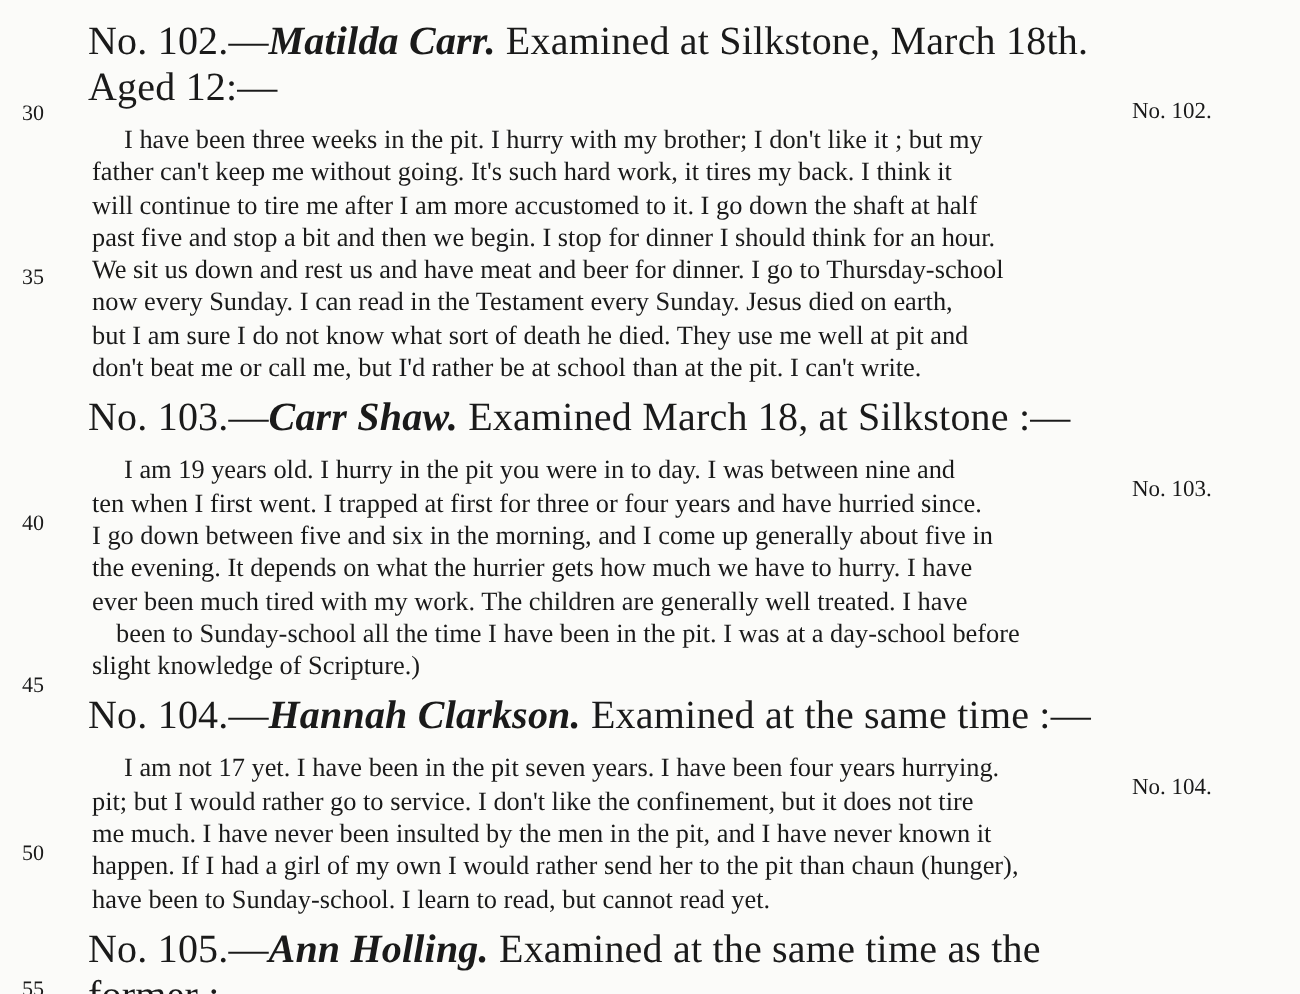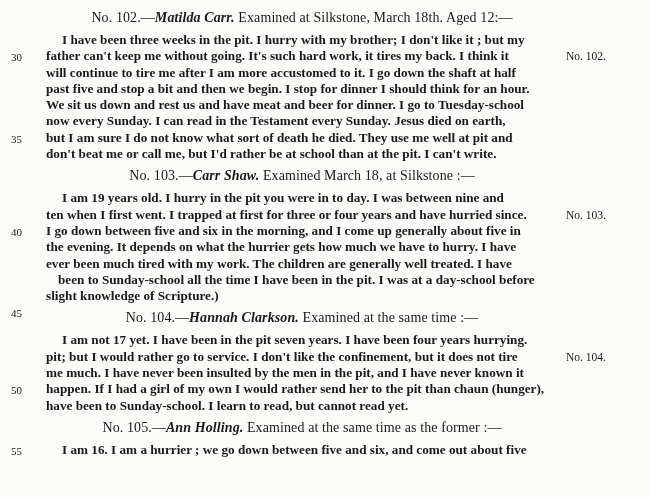--- a/index.html
+++ b/index.html
@@ -20,22 +20,22 @@
     height: 497px;
     box-sizing: border-box;
     padding: 10px 0 0 0;
     background: #fbfbf9;
   }
   .entry {
     position: relative;
     margin-bottom: 6px;
   }
   .heading {
-    text-align: center;
-    font-size: 14px;
+    text-align: left;
+    font-size: 20px;
     letter-spacing: 0.1px;
     margin: 0 0 6px 0;
     padding: 0 90px 0 44px;
   }
   .heading .no {
     font-variant: normal;
   }
   .heading .dash {
     letter-spacing: 0;
   }
@@ -47,21 +47,20 @@
     font-size: 13.2px;
     line-height: 16.3px;
     text-align: justify;
     padding: 0 90px 0 46px;
     margin: 0;
     text-indent: 16px;
     hyphens: none;
   }
   .body .ln {
     display: inline;
-    font-weight: bold;
   }
   
   .linenums {
     position: absolute;
     left: 0;
     top: 0;
     width: 42px;
     height: 100%;
     pointer-events: none;
   }
@@ -92,21 +91,21 @@
 
 <div class="page">
   <div id="content">
       <div class="entry">
         <div class="heading"><span class="no">No. 102.</span><span class="dash">—</span><span class="name">Matilda Carr.</span> <span>Examined at Silkstone, March 18th.   Aged 12:—</span></div>
         <div class="body">
           <div class="ln" style="display: block; white-space: nowrap; text-indent: 16px;">I have been three weeks in the pit.   I hurry with my brother;  I don't like it ; but my</div>
           <div class="ln" style="display: block; white-space: nowrap; text-indent: 0px;">father can't keep me without going.   It's such hard work,  it tires my back.   I think it</div>
           <div class="ln" style="display: block; white-space: nowrap; text-indent: 0px;">will continue to tire me after I am more accustomed to it.   I go down the shaft at half</div>
           <div class="ln" style="display: block; white-space: nowrap; text-indent: 0px;">past five and stop a bit and then we begin.   I stop for dinner I should think for an hour.</div>
-          <div class="ln" style="display: block; white-space: nowrap; text-indent: 0px;">We sit us down and rest us and have meat and beer for dinner.   I go to Tuesday-school</div>
+          <div class="ln" style="display: block; white-space: nowrap; text-indent: 0px;">We sit us down and rest us and have meat and beer for dinner.   I go to Thursday-school</div>
           <div class="ln" style="display: block; white-space: nowrap; text-indent: 0px;">now every Sunday.   I can read in the Testament every Sunday.    Jesus died on earth,</div>
           <div class="ln" style="display: block; white-space: nowrap; text-indent: 0px;">but I am sure I do not know what sort of death he died.   They use me well at pit and</div>
           <div class="ln" style="display: block; white-space: nowrap; text-indent: 0px;">don't beat me or call me, but I'd rather be at school than at the pit.   I can't write.</div>
         </div>
         <div class="linenums">
           <div class="linenum" style="top: 41.2969px;">30</div>
           <div class="linenum" style="top: 122.781px;">35</div>
         </div>
         <div class="marginnote" style="top: 40.2969px;">No. 102.</div>
       </div>

